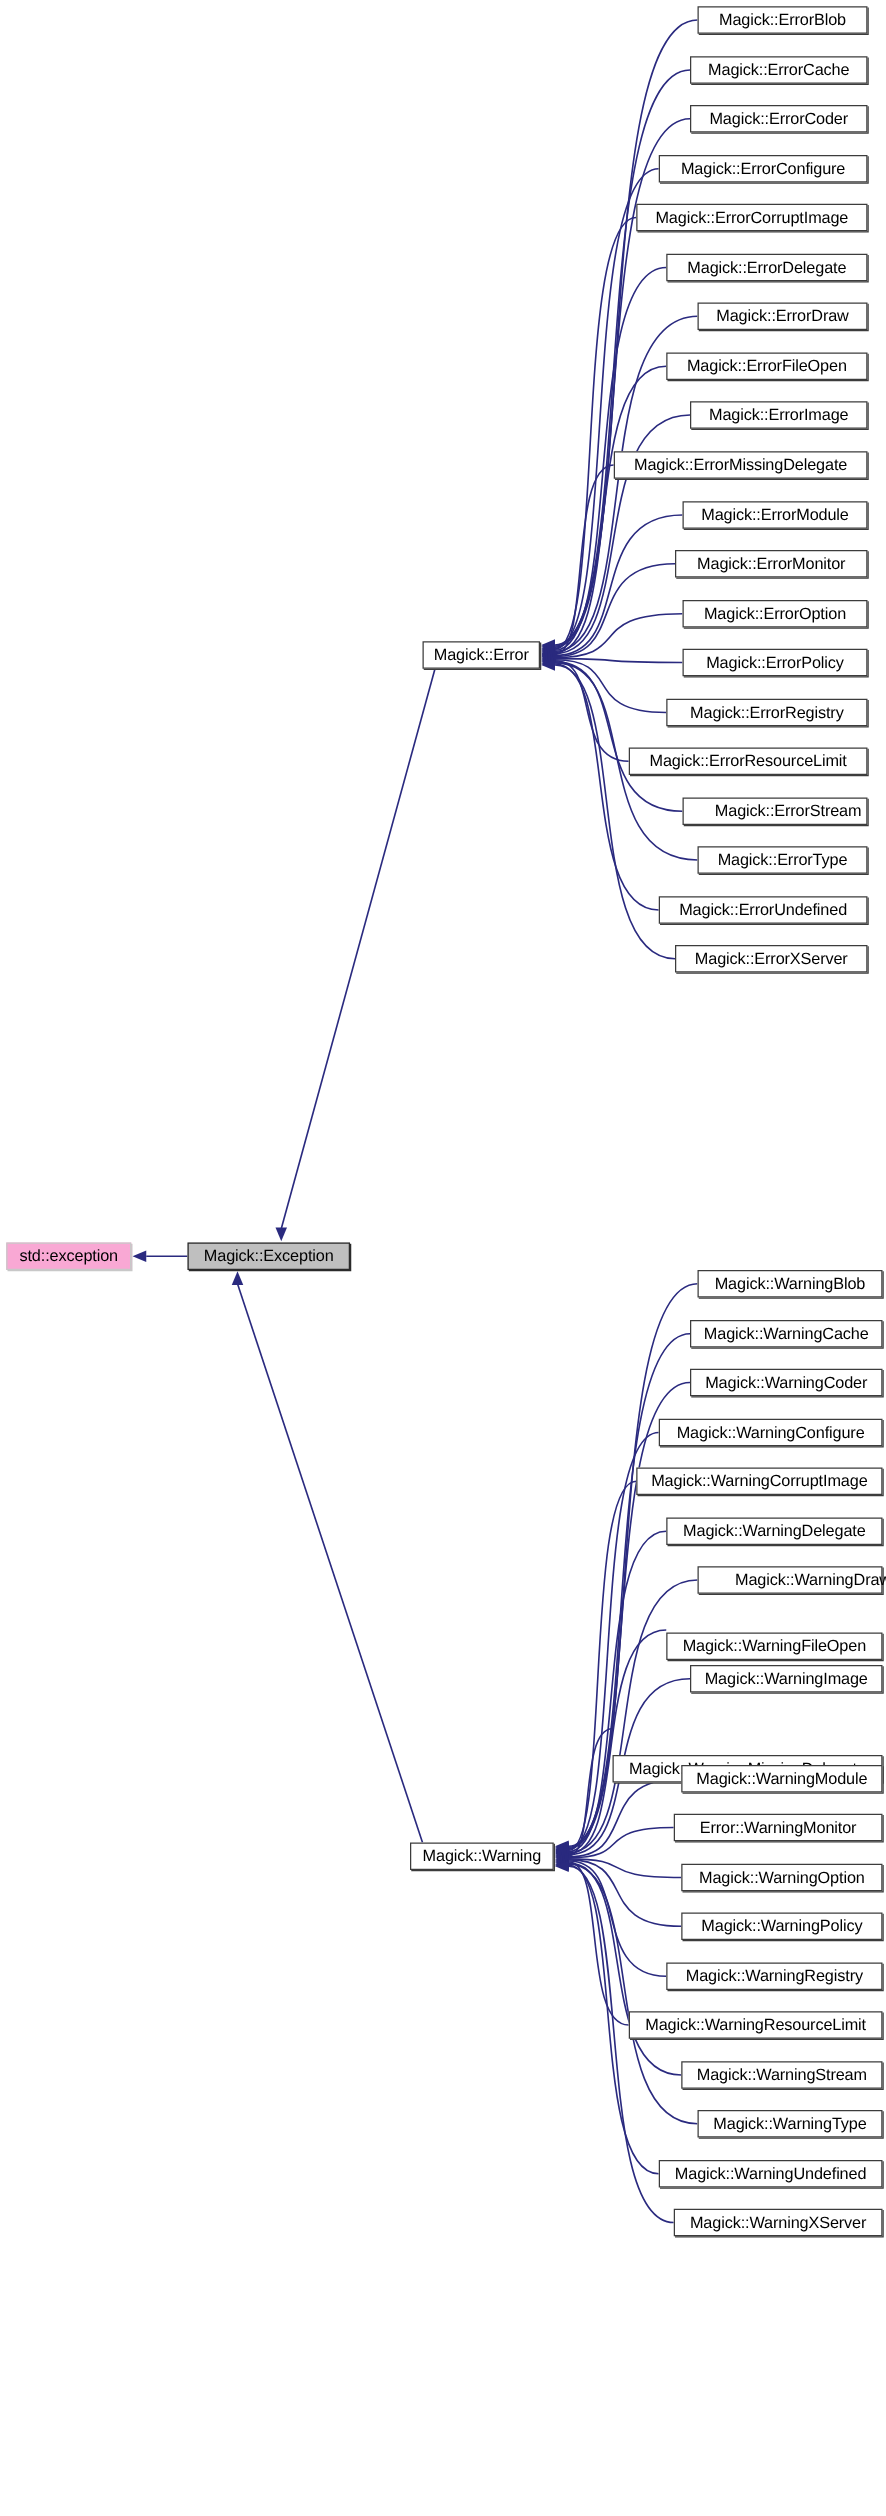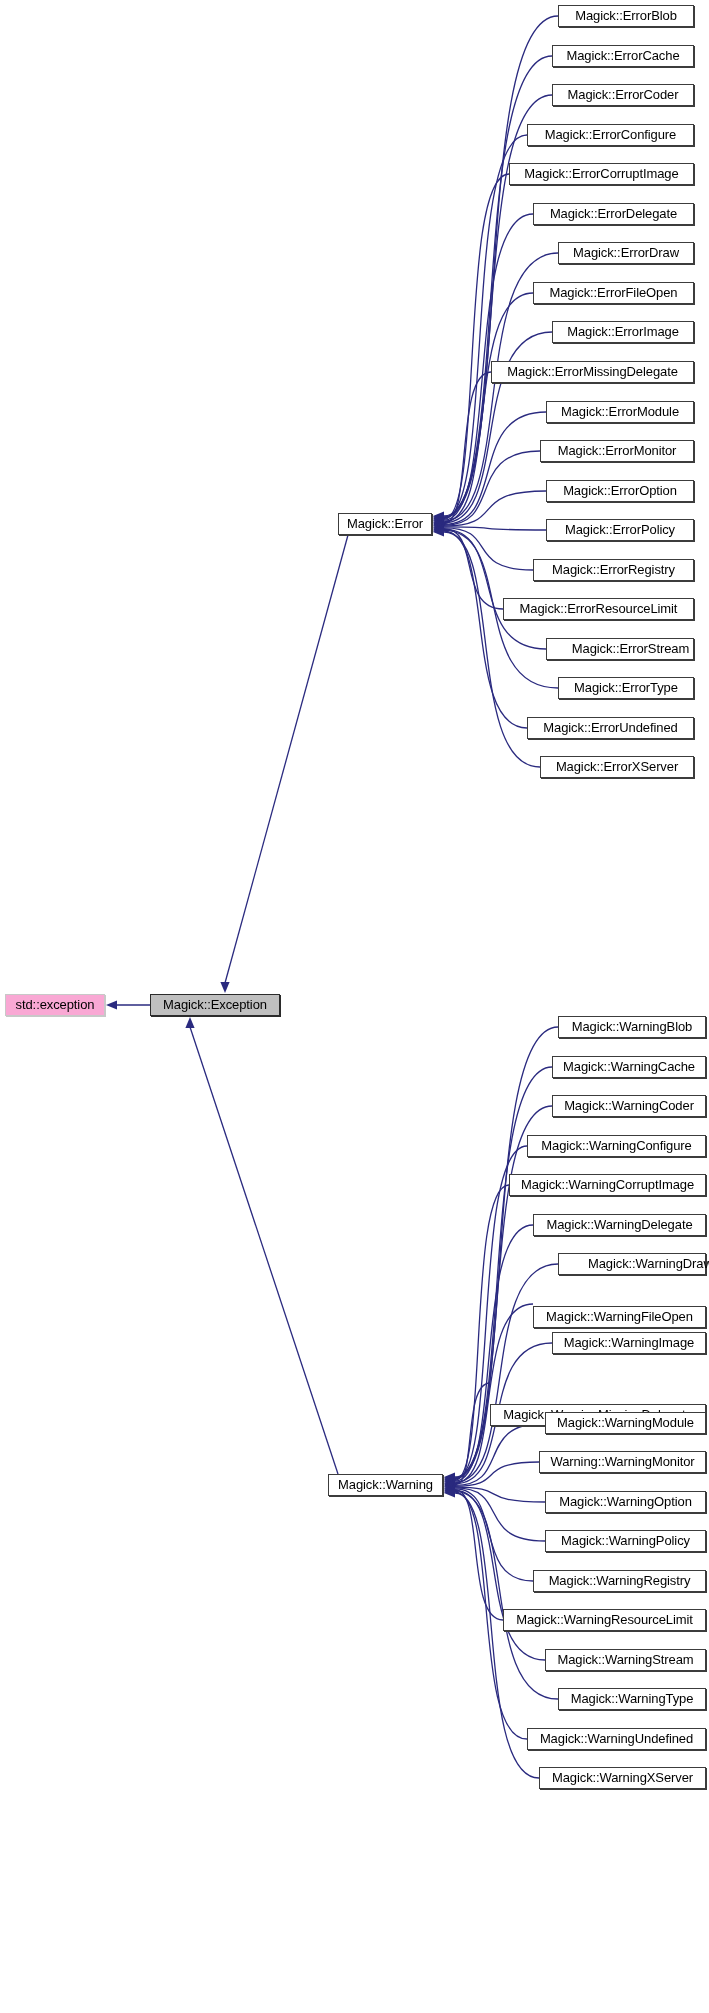--- a/index.html
+++ b/index.html
@@ -178,21 +178,21 @@
     <div class="node leaf" style="top: 1056px; width: 154px; left: 552px;">Magick::WarningCache</div>
     <div class="node leaf" style="top: 1095px; width: 154px; left: 552px;">Magick::WarningCoder</div>
     <div class="node leaf" style="top: 1135px; width: 179px; left: 527px;">Magick::WarningConfigure</div>
     <div class="node leaf" style="top: 1174px; width: 197px; left: 509px;">Magick::WarningCorruptImage</div>
     <div class="node leaf" style="top: 1214px; width: 173px; left: 533px;">Magick::WarningDelegate</div>
     <div class="node leaf" style="top: 1253px; width: 148px; left: 558px; padding-left: 29px;">Magick::WarningDraw</div>
     <div class="node leaf" style="top: 1293px; width: 173px; left: 533px; margin-top: 13px;">Magick::WarningFileOpen</div>
     <div class="node leaf" style="top: 1332px; width: 154px; left: 552px;">Magick::WarningImage</div>
     <div class="node leaf" style="top: 1372px; width: 216px; left: 490px; margin-top: 32px;">Magick::WarningMissingDelegate</div>
     <div class="node leaf" style="top: 1412px; width: 161px; left: 545px;">Magick::WarningModule</div>
-    <div class="node leaf" style="top: 1451px; width: 167px; left: 539px;">Warning::WarningMonitor</div>
+    <div class="node leaf" style="top: 1451px; width: 167px; left: 539px;">Error::WarningMonitor</div>
     <div class="node leaf" style="top: 1491px; width: 161px; left: 545px;">Magick::WarningOption</div>
     <div class="node leaf" style="top: 1530px; width: 161px; left: 545px;">Magick::WarningPolicy</div>
     <div class="node leaf" style="top: 1570px; width: 173px; left: 533px;">Magick::WarningRegistry</div>
     <div class="node leaf" style="top: 1609px; width: 203px; left: 503px;">Magick::WarningResourceLimit</div>
     <div class="node leaf" style="top: 1649px; width: 161px; left: 545px;">Magick::WarningStream</div>
     <div class="node leaf" style="top: 1688px; width: 148px; left: 558px;">Magick::WarningType</div>
     <div class="node leaf" style="top: 1728px; width: 179px; left: 527px;">Magick::WarningUndefined</div>
     <div class="node leaf" style="top: 1767px; width: 167px; left: 539px;">Magick::WarningXServer</div>
   </div>
 

